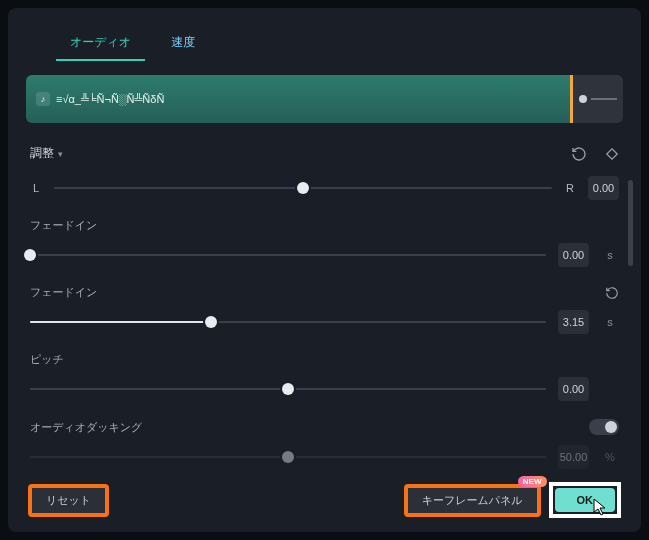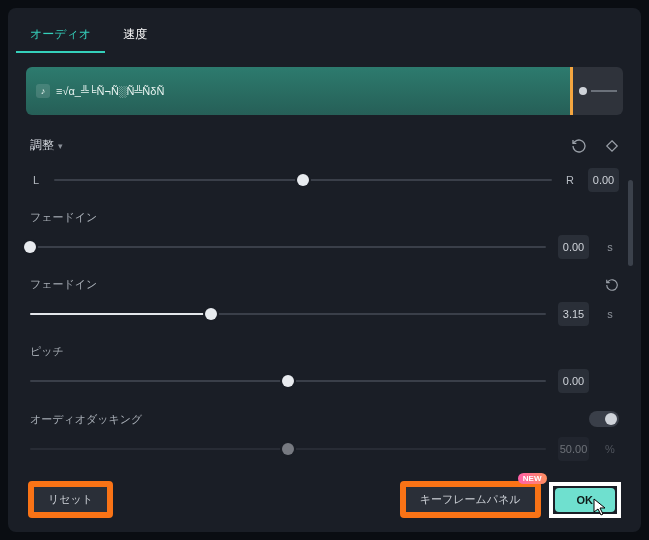--- a/index.html
+++ b/index.html
@@ -17,26 +17,27 @@
     border-radius: 8px;
     margin: 8px;
     padding: 0;
     height: 524px;
     display: flex;
     flex-direction: column;
     position: relative;
   }
   .tabs {
     display: flex;
-    padding: 10px 8px 0 8px;
-    gap: 4px;
+    padding: 18px 8px 0 8px;
+    gap: 12px;
+    margin-left: 40px;
   }
   .tab {
     padding: 8px 14px;
-    color: #ffffff;
+    color: #7dd3fc;
     cursor: pointer;
     border-radius: 6px 6px 0 0;
   }
   .tab.active {
     color: #35d0bb;
     border-bottom: 2px solid #35d0bb;
   }
   .clip-area {
     margin: 12px 18px 10px 18px;
     height: 52px;
@@ -199,21 +200,21 @@
     border-radius:3px;
   }
   .footer {
     display:flex;
     align-items:center;
     justify-content:space-between;
     padding: 10px 20px 14px 20px;
   }
   .btn {
     background:#2a2f38;
-    border:6px solid #f97316;
+    border:4px solid #f97316;
     color:#cfd3d9;
     font-size:11px;
     padding:5px 14px;
     border-radius:4px;
     cursor:pointer;
   }
   .footer-right {
     display:flex;
     gap:8px;
     align-items:center;

